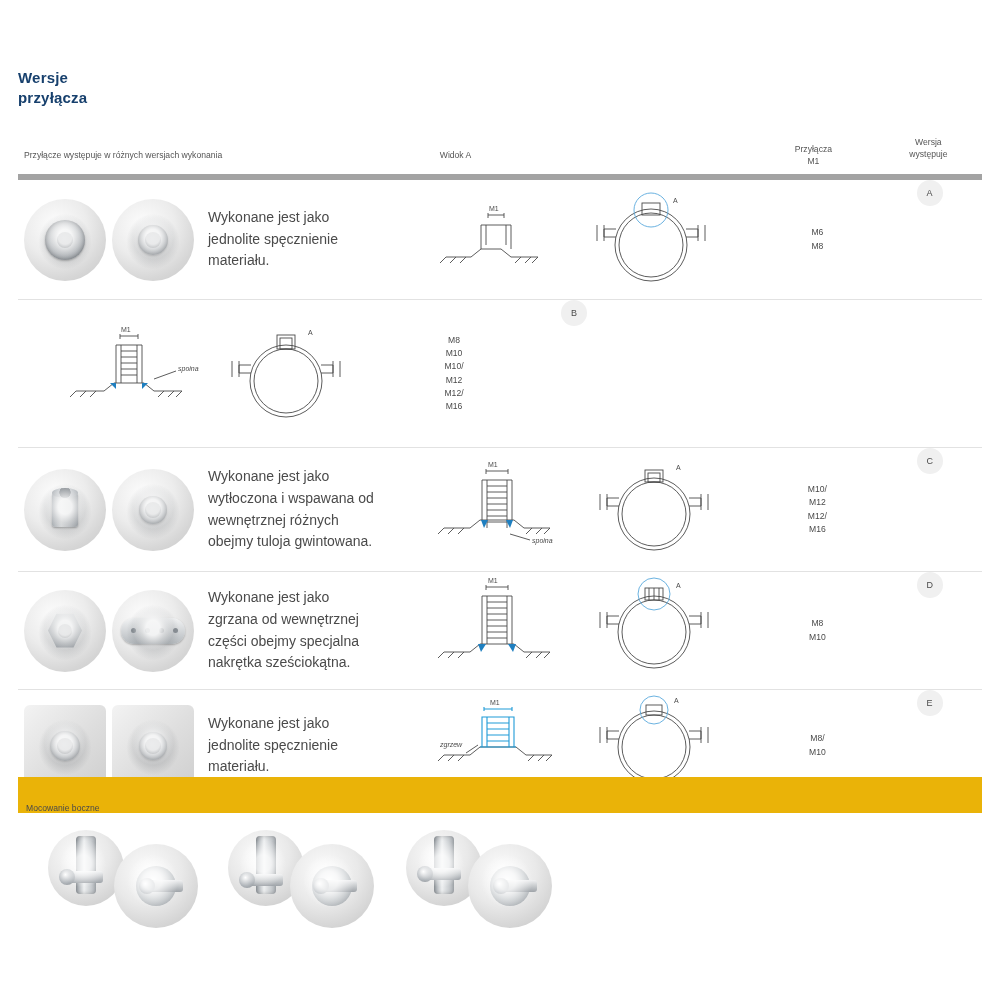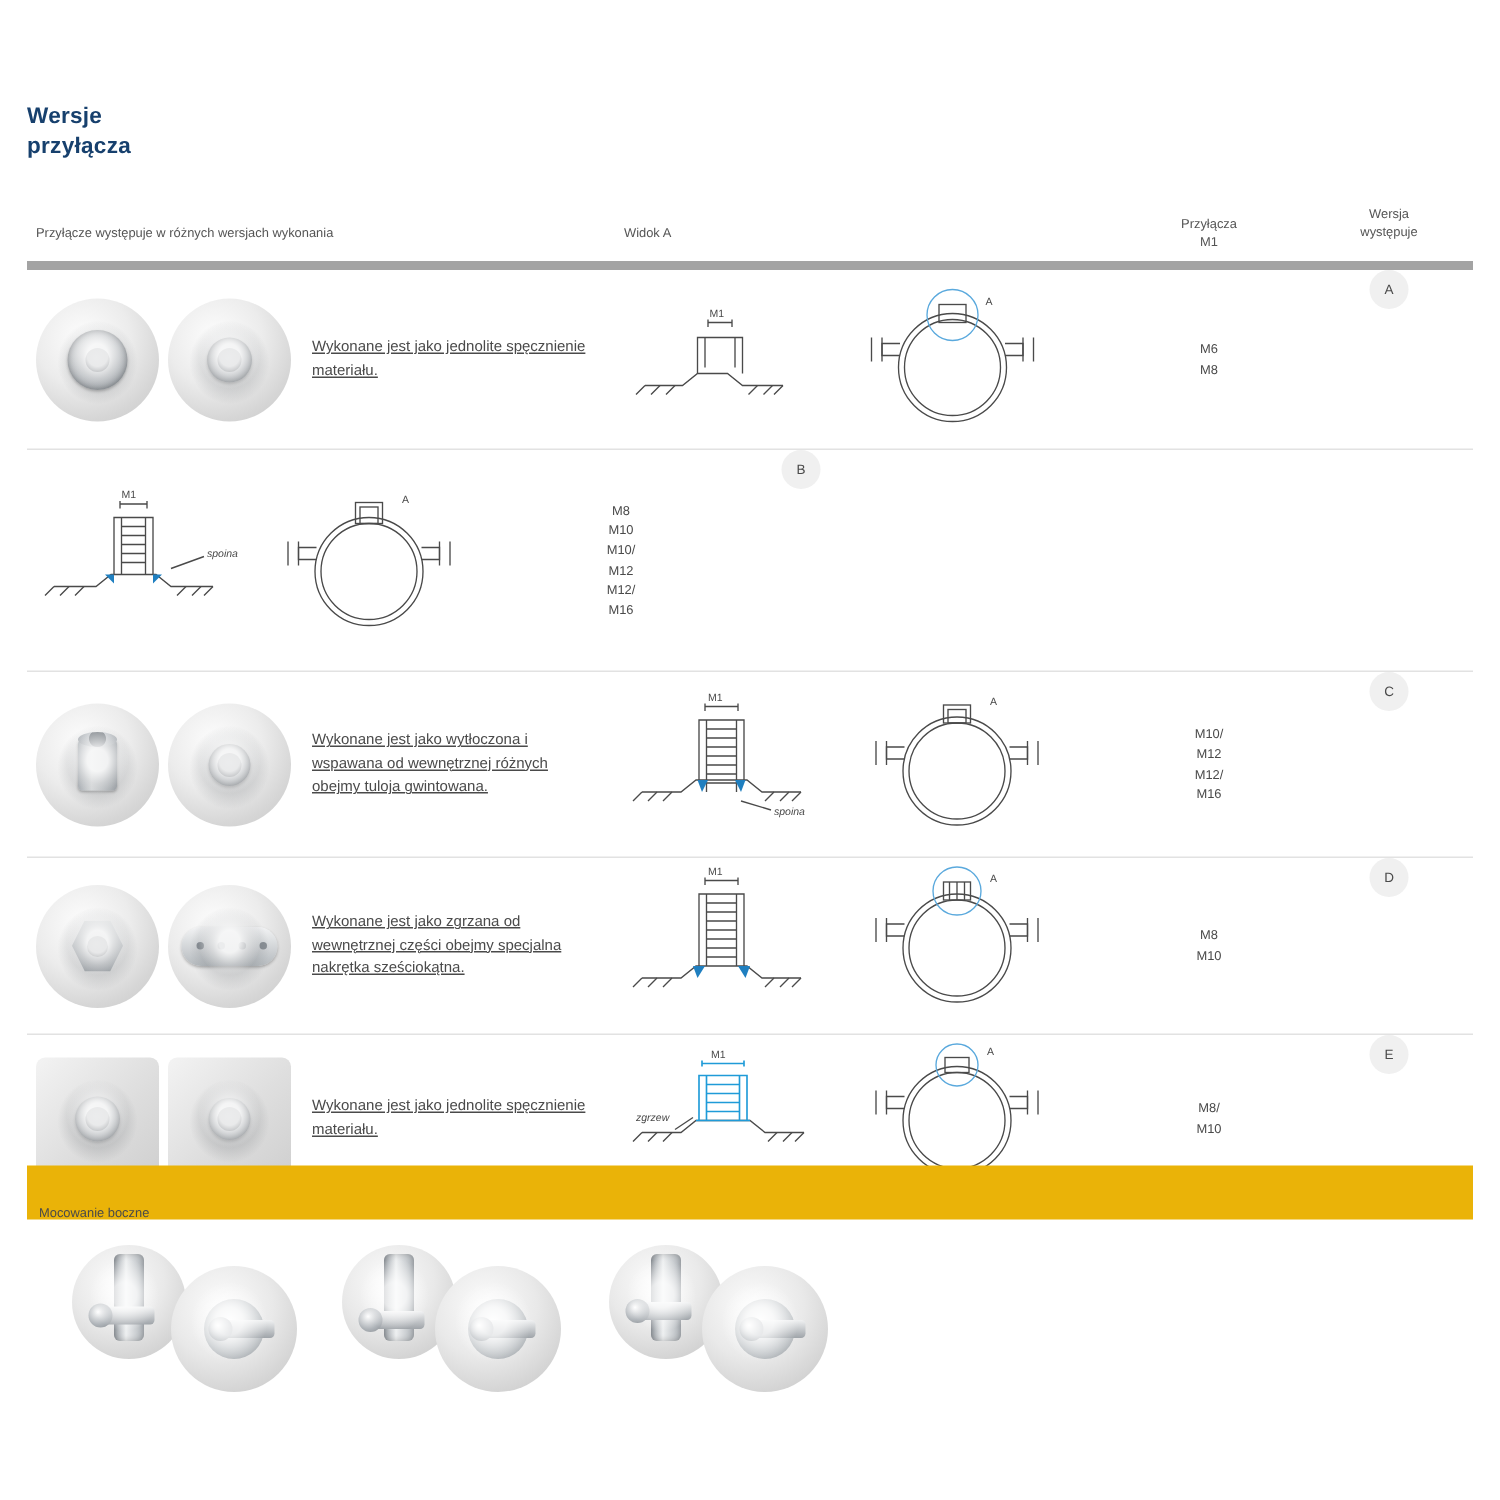--- a/index.html
+++ b/index.html
@@ -37,21 +37,21 @@
   .row {
     display: flex;
     align-items: stretch;
     border-bottom: 1px solid #e2e2e2;
   }
   .head-row {
     border-bottom: 6px solid #a3a3a3;
     min-height: 44px;
   }
   .col-desc   { width: 392px; display: flex; align-items: center; }
-  .col-widok  { width: 332px; display: flex; align-items: center; }
+  .col-widok  { width: 332px; display: flex; align-items: center; margin-left: 40px; }
   .col-m1     { width: 128px; display: flex; align-items: center; justify-content: center; }
   .col-wers   { width: 112px; display: flex; align-items: flex-start; justify-content: center; }
 
   .head-row .col-desc   { padding-left: 6px; }
   .head-row .col-widok  { padding-left: 6px; }
 
   .hdr {
     font-size: 8.6px;
     color: #555;
     line-height: 1.45;
@@ -133,25 +133,24 @@
     background: linear-gradient(180deg,#f2f3f4,#b5babe);
     border-radius: 13px;
     box-shadow: 0 1px 2px rgba(0,0,0,.28);
   }
   .plate .dot {
     position:absolute; top:50%; width:5px; height:5px; margin-top:-2.5px;
     border-radius:50%; background:#8a9096;
   }
 
   .desc-text {
-    font-size: 10px;
+    font-size: 14px;
     line-height: 1.55;
     color: #4a4a4a;
     padding-left: 12px;
-    text-decoration: underline;
   }
 
   
   .col-widok svg { display: block; }
 
   .m1-values, .wersja-value {
     font-size: 8.6px;
     color: #4a4a4a;
     text-align: center;
     line-height: 1.55;

